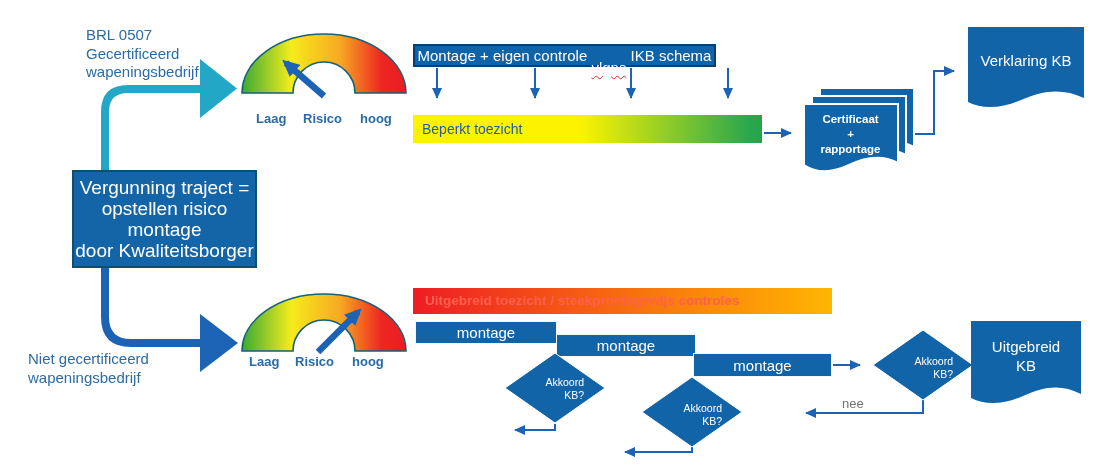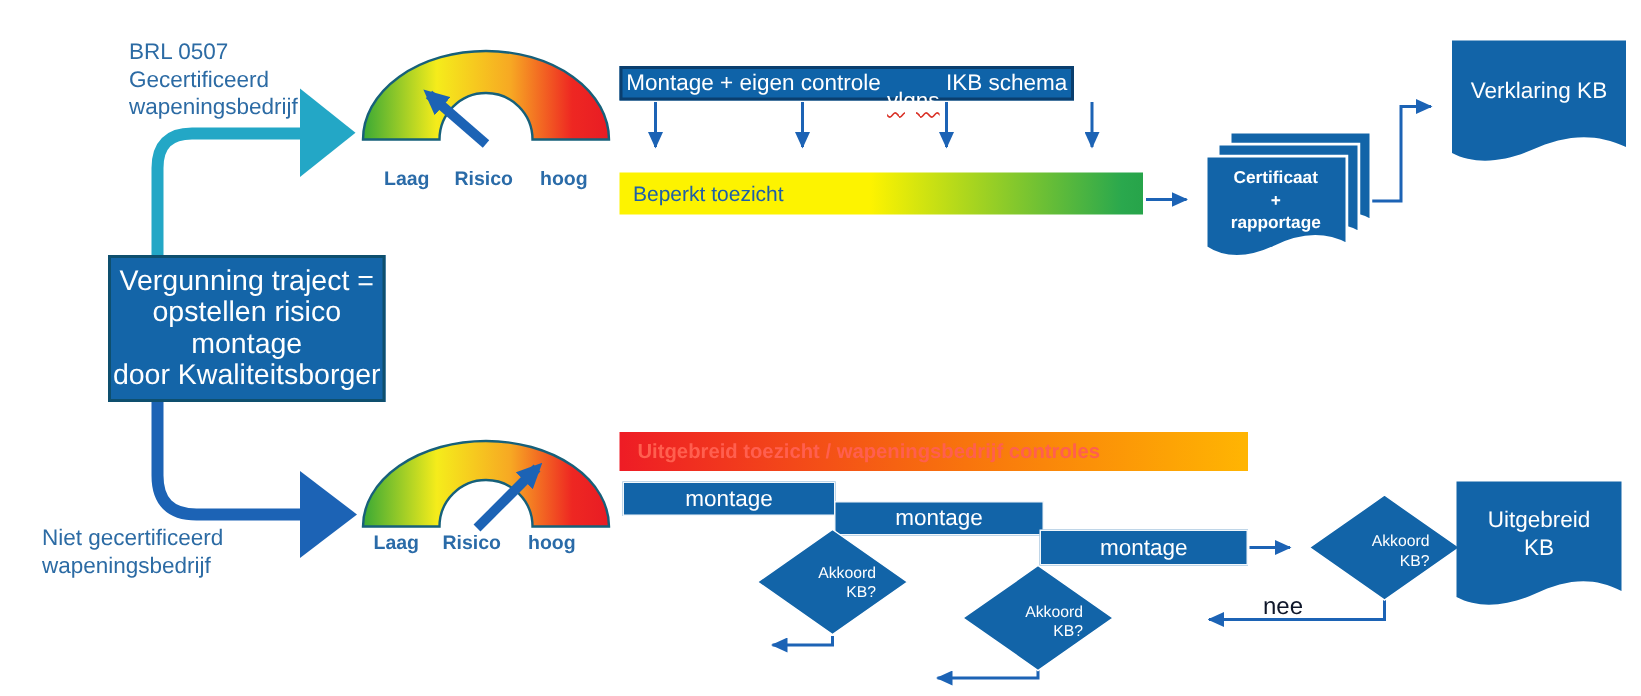--- a/index.html
+++ b/index.html
@@ -32,21 +32,21 @@
     background:linear-gradient(90deg,#ee1c25 0%,#f8740d 55%,#ffb502 100%);
     color:#ff5f4f;font-size:13.5px;font-weight:700;line-height:26px;padding-left:12px;box-sizing:border-box;
   }
   .montage-box{
     background:#1264a8;border:1px solid rgba(255,255,255,0.95);box-sizing:border-box;
     color:#fff;font-size:15px;display:flex;justify-content:center;align-items:center;
   }
   .doc-text{color:#fff;text-align:center;}
   .diamond-text{color:#fff;font-size:10.5px;line-height:13px;text-align:right;}
   .diamond-text span{display:block;}
-  .nee-label{color:#0f172a;font-size:16px;}
+  .nee-label{color:#737373;font-size:13px;}
   svg{display:block;}
 </style>
 </head>
 <body>
 
 <div class="canvas">
 
   <svg class="abs" style="left:0;top:0;" width="1094" height="464" viewBox="0 0 1094 464">
     <defs>
       <marker id="ah" markerUnits="userSpaceOnUse" markerWidth="11" markerHeight="10" refX="10" refY="5" orient="auto">
@@ -150,21 +150,21 @@
     <div>+</div>
     <div>rapportage</div>
   </div>
 
   <svg class="abs" style="left:967px;top:26px;" width="118" height="90" viewBox="0 0 118 90">
     <path d="M1,1 H117 V72 C96,62 76,64 54,74 C36,82 16,84 1,76 Z" fill="#1264a8"></path>
   </svg>
   <div class="abs doc-text" style="left:967px;top:52px;width:118px;font-size:15px;">Verklaring KB</div>
 
   <div class="abs uitgebreid-bar">
-    <span>Uitgebreid toezicht / wapeningsbedrijf controles</span>
+    <span>Uitgebreid toezicht / steekproefsgewijs controles</span>
   </div>
 
   <div class="abs montage-box" style="left:415px;top:321px;width:142px;height:23px;">
     <span>montage</span>
   </div>
   <div class="abs montage-box" style="left:556px;top:334px;width:140px;height:23px;">
     <span>montage</span>
   </div>
   <div class="abs montage-box" style="left:693px;top:353px;width:139px;height:24px;">
     <span>montage</span>

